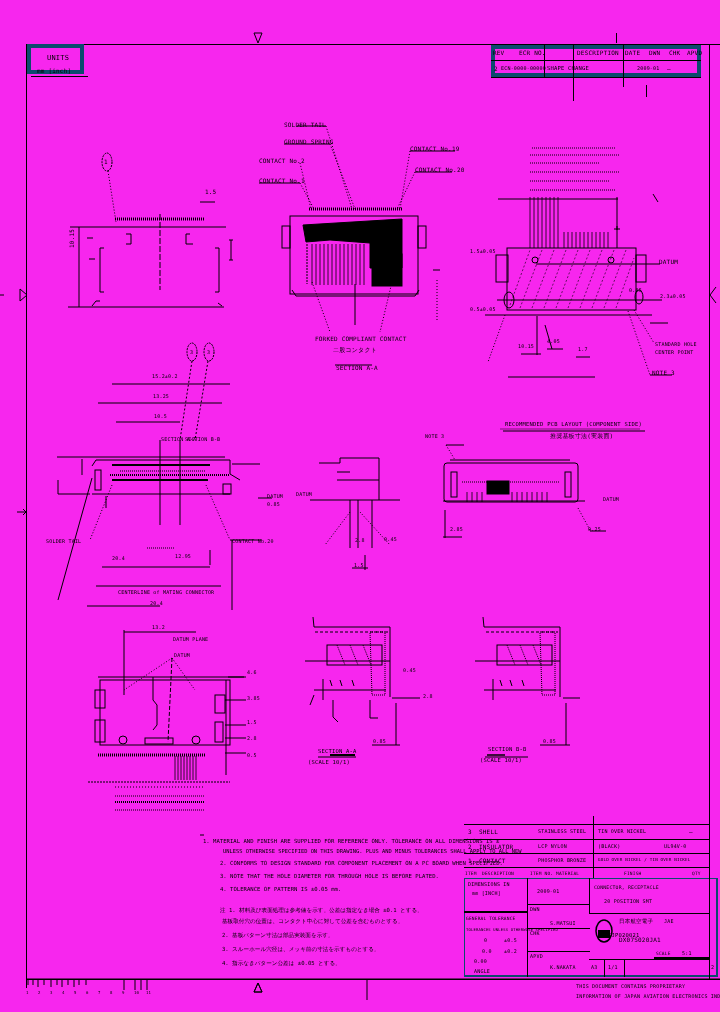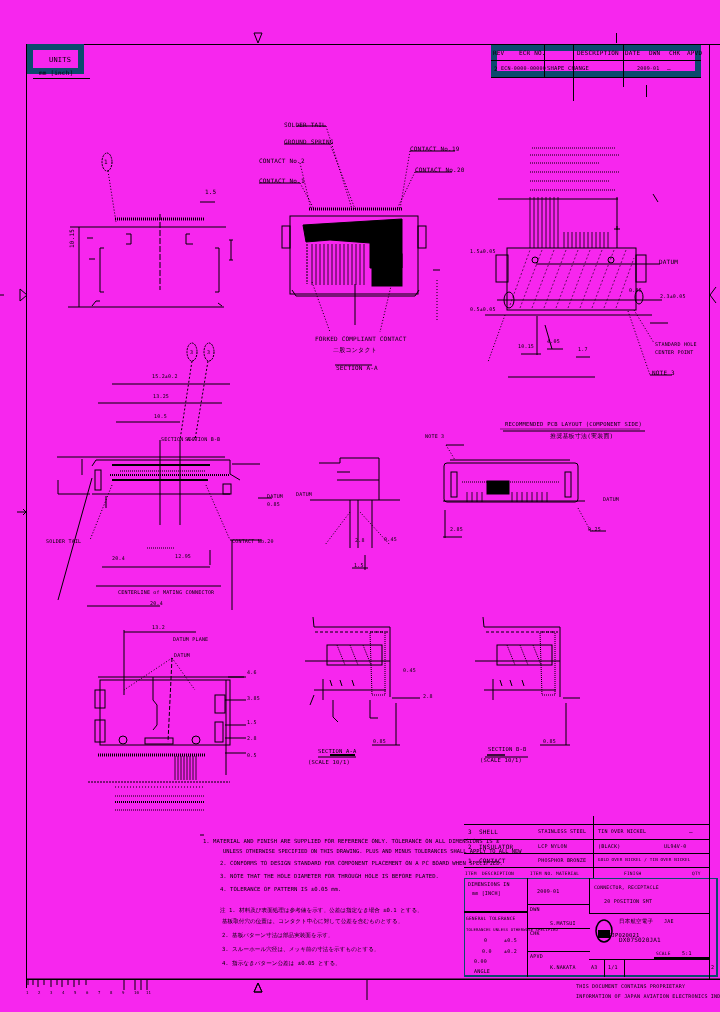--- a/index.html
+++ b/index.html
@@ -1,21 +1,21 @@
 <!DOCTYPE html>
 <html><head>
 <meta charset="utf-8">
 <style>
   html,body{margin:0;padding:0;}
   body{width:720px;height:1012px;background:#f726ee;position:relative;overflow:hidden;
        font-family:"DejaVu Sans Mono","Liberation Mono",monospace;color:#000;}
   .abs{position:absolute;}
   .t{position:absolute;font-size:6px;line-height:7px;white-space:nowrap;letter-spacing:0.2px;}
   .t7{font-size:7px;line-height:8px;}
-  .bx{position:absolute;border:6px solid #0c4a6e;box-sizing:border-box;}
+  .bx{position:absolute;border:4px solid #0c4a6e;box-sizing:border-box;}
   .hl{position:absolute;height:1px;background:#000;}
   .vl{position:absolute;width:1px;background:#000;}
   svg{position:absolute;left:0;top:0;}
   .notes div{position:absolute;font-size:6.5px;line-height:7px;white-space:nowrap;}
 </style>
 </head>
 <body>
 
 <div class="hl" style="left:27px;top:44px;width:693px;"></div>
 <div class="vl" style="left:26px;top:44px;height:944px;"></div>

